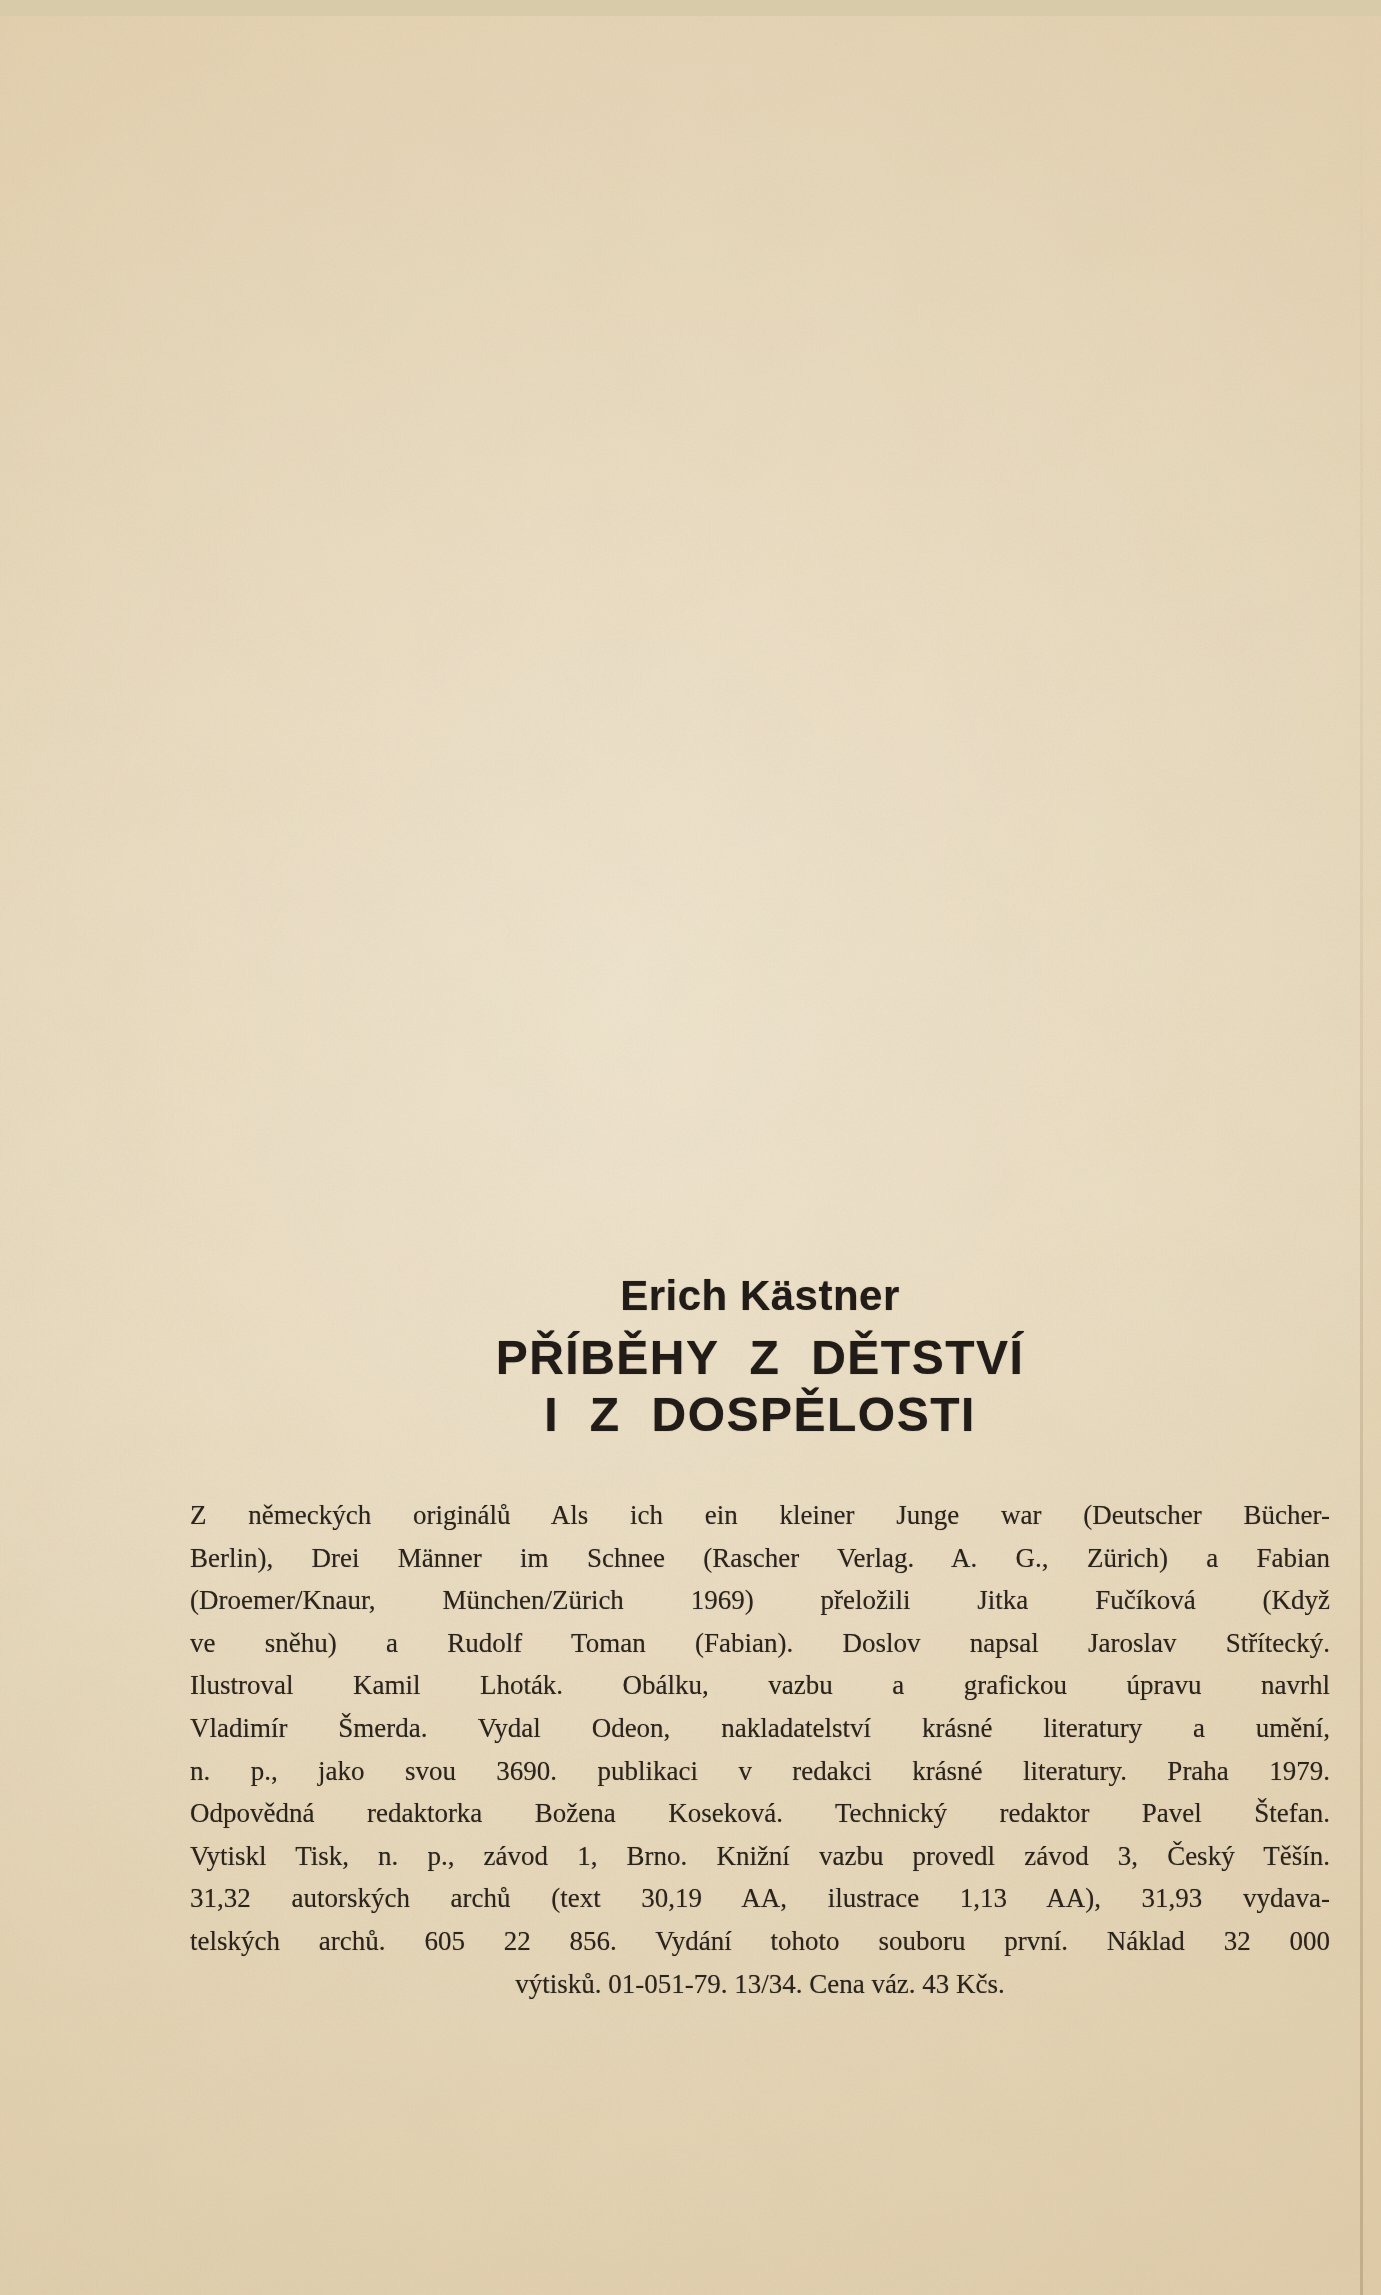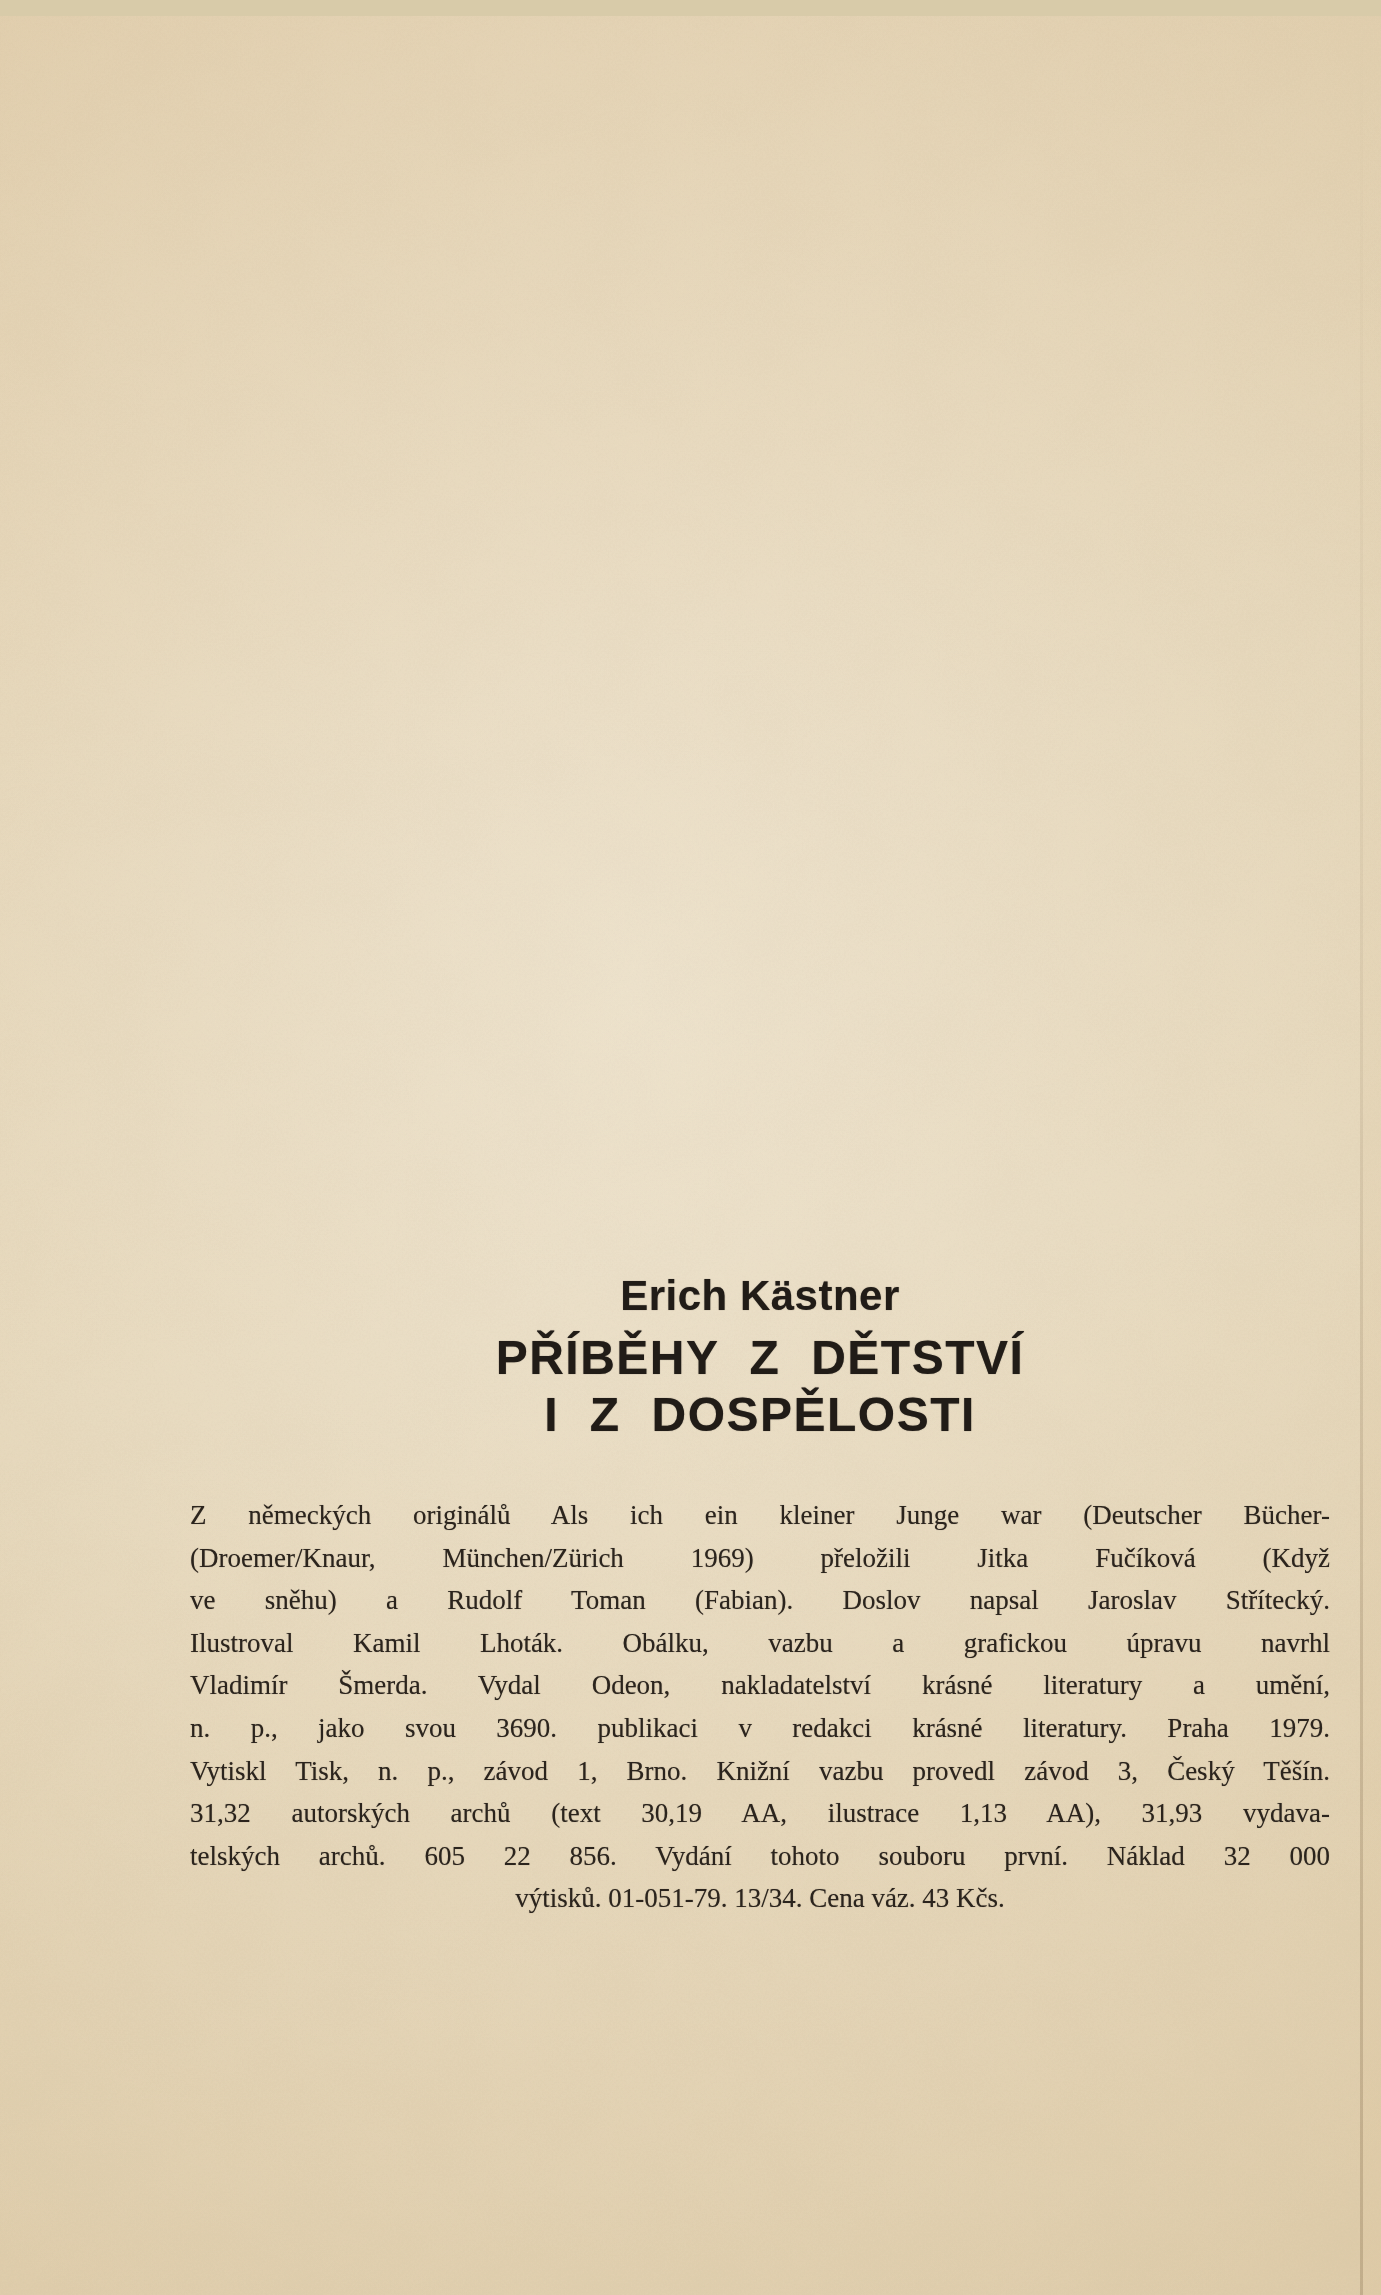--- a/index.html
+++ b/index.html
@@ -130,25 +130,27 @@
   <div class="warmwash"></div>
 
   <div class="title-block">
     <div class="author">Erich Kästner</div>
     <div class="book-title first">PŘÍBĚHY Z DĚTSTVÍ</div>
     <div class="book-title">I Z DOSPĚLOSTI</div>
   </div>
 
   <div class="colophon">
     <div class="cline">Z německých originálů Als ich ein kleiner Junge war (Deutscher Bücher-</div>
+    <div class="cline">Berlin), Drei Männer im Schnee (Rascher Verlag. A. G., Zürich) a Fabian</div>
     <div class="cline">(Droemer/Knaur, München/Zürich 1969) přeložili Jitka Fučíková (Když</div>
     <div class="cline">ve sněhu) a Rudolf Toman (Fabian). Doslov napsal Jaroslav Střítecký.</div>
     <div class="cline">Ilustroval Kamil Lhoták. Obálku, vazbu a grafickou úpravu navrhl</div>
     <div class="cline">Vladimír Šmerda. Vydal Odeon, nakladatelství krásné literatury a umění,</div>
     <div class="cline">n. p., jako svou 3690. publikaci v redakci krásné literatury. Praha 1979.</div>
+    <div class="cline">Odpovědná redaktorka Božena Koseková. Technický redaktor Pavel Štefan.</div>
     <div class="cline">Vytiskl Tisk, n. p., závod 1, Brno. Knižní vazbu provedl závod 3, Český Těšín.</div>
     <div class="cline">31,32 autorských archů (text 30,19 AA, ilustrace 1,13 AA), 31,93 vydava-</div>
     <div class="cline">telských archů. 605 22 856. Vydání tohoto souboru první. Náklad 32 000</div>
     <div class="cline centered">výtisků. 01-051-79. 13/34. Cena váz. 43 Kčs.</div>
   </div>
 
   <div class="page-edge-line"></div>
   <div class="page-edge-margin"></div>
 
 </div>

